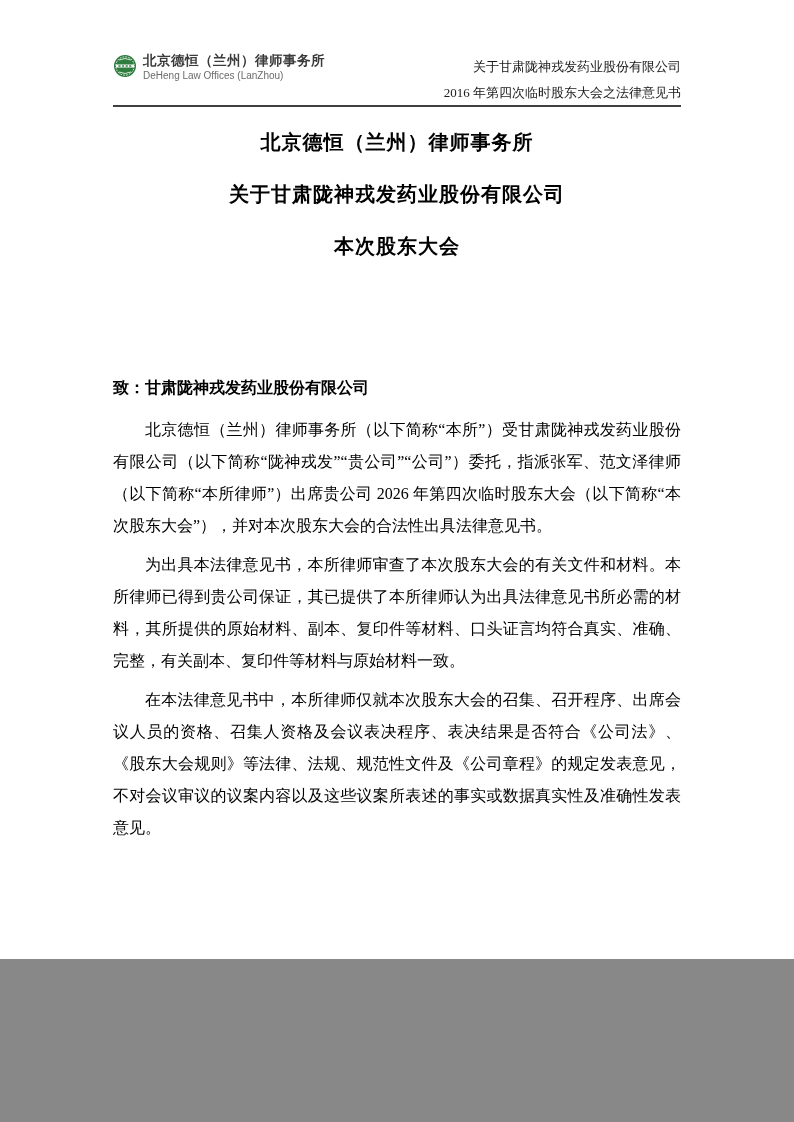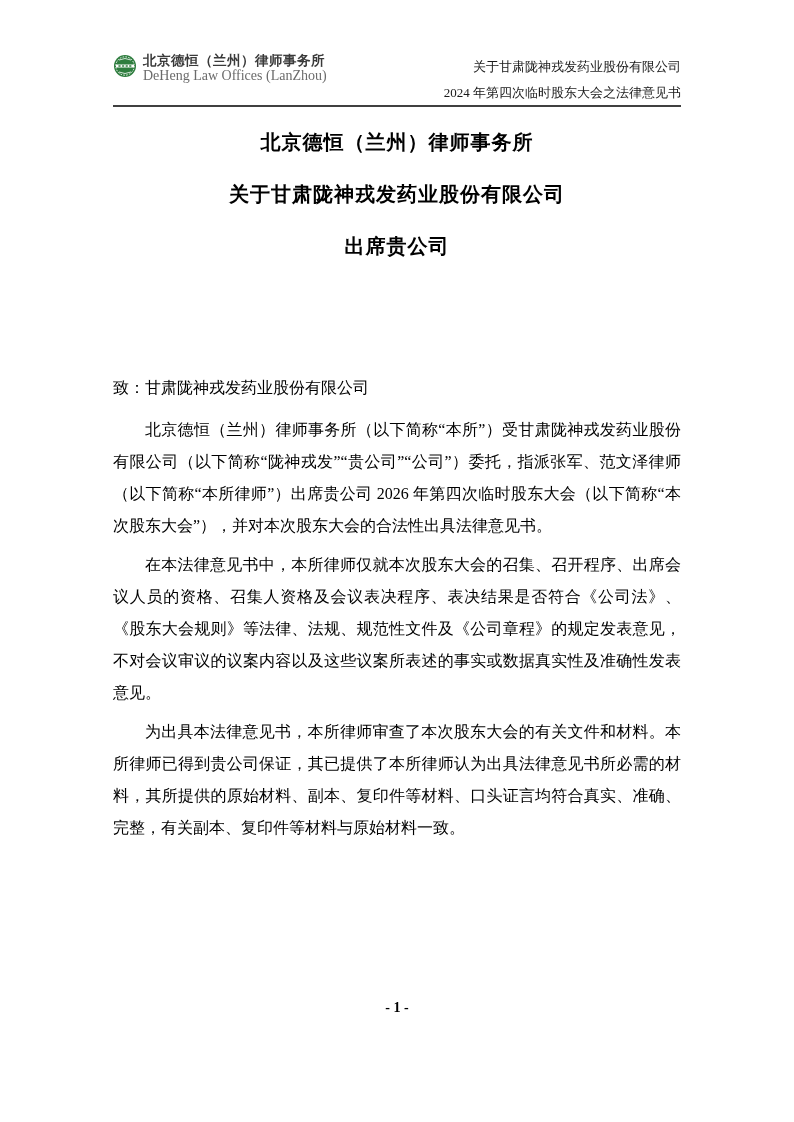--- a/index.html
+++ b/index.html
@@ -2,21 +2,21 @@
 <html><head>
 <meta charset="utf-8">
 <style>
   * { margin: 0; padding: 0; box-sizing: border-box; }
   html, body { background: #888; }
   body { font-family: "Liberation Serif", "DejaVu Serif", serif; }
 
   .page {
     position: relative;
     width: 794px;
-    height: 1122px;
+    height: 959px;
     margin: 0 auto;
     background: #ffffff;
     color: #111;
     overflow: hidden;
   }
 
   
   .header {
     position: absolute;
     left: 113px;
@@ -31,22 +31,22 @@
   }
   .brand { display: flex; align-items: flex-start; gap: 6px; }
   .brand-logo { width: 24px; height: 24px; flex: 0 0 auto; margin-top: 2px; }
   .brand-text { display: flex; flex-direction: column; }
   .brand-cn {
     font-family: "Liberation Sans", "DejaVu Sans", sans-serif;
     font-size: 13.5px; font-weight: 700; color: #3a3a3a;
     line-height: 17px; letter-spacing: 0.5px;
   }
   .brand-en {
-    font-family: Liberation Serif, serif;
-    font-size: 14px; color: #6b6b6b; line-height: 13px;
+    font-family: Liberation Sans, sans-serif;
+    font-size: 10px; color: #6b6b6b; line-height: 13px;
   }
   .header-right {
     text-align: right;
     font-size: 13px;
     color: #1a1a1a;
     line-height: 26px;
     margin-top: 2px;
   }
 
   
@@ -69,21 +69,21 @@
   
   .body-block {
     position: absolute;
     left: 113px;
     top: 372px;
     width: 568px;
     font-size: 16px;
     color: #000;
   }
   .salutation {
-    font-weight: 400;
+    font-weight: 700;
     line-height: 32px;
     margin-bottom: 10px;
   }
   .para {
     text-align: justify;
     text-indent: 2em;
     line-height: 32px;
     margin-bottom: 7px;
   }
 
@@ -119,32 +119,32 @@
           <path d="M6 18 q6 3 12 0" fill="none" stroke="#ffffff" stroke-width="0.8"></path>
         </svg>
       </span>
       <span class="brand-text">
         <span class="brand-cn">北京德恒（兰州）律师事务所</span>
         <span class="brand-en">DeHeng Law Offices (LanZhou)</span>
       </span>
     </div>
     <div class="header-right">
       <div>关于甘肃陇神戎发药业股份有限公司</div>
-      <div>2024 年第四次临时股东大会之法律意见书</div>
+      <div>2016 年第四次临时股东大会之法律意见书</div>
     </div>
   </div>
 
   <div class="title-block">
     <div class="title-line">北京德恒（兰州）律师事务所</div>
     <div class="title-line">关于甘肃陇神戎发药业股份有限公司</div>
-    <div class="title-line">出席贵公司</div>
+    <div class="title-line">本次股东大会</div>
   </div>
 
   <div class="body-block">
     <div class="salutation">致：甘肃陇神戎发药业股份有限公司</div>
     <p class="para">北京德恒（兰州）律师事务所（以下简称“本所”）受甘肃陇神戎发药业股份有限公司（以下简称“陇神戎发”“贵公司”“公司”）委托，指派张军、范文泽律师（以下简称“本所律师”）出席贵公司 2026 年第四次临时股东大会（以下简称“本次股东大会”），并对本次股东大会的合法性出具法律意见书。</p>
+    <p class="para">为出具本法律意见书，本所律师审查了本次股东大会的有关文件和材料。本所律师已得到贵公司保证，其已提供了本所律师认为出具法律意见书所必需的材料，其所提供的原始材料、副本、复印件等材料、口头证言均符合真实、准确、完整，有关副本、复印件等材料与原始材料一致。</p>
     <p class="para">在本法律意见书中，本所律师仅就本次股东大会的召集、召开程序、出席会议人员的资格、召集人资格及会议表决程序、表决结果是否符合《公司法》、《股东大会规则》等法律、法规、规范性文件及《公司章程》的规定发表意见，不对会议审议的议案内容以及这些议案所表述的事实或数据真实性及准确性发表意见。</p>
-    <p class="para">为出具本法律意见书，本所律师审查了本次股东大会的有关文件和材料。本所律师已得到贵公司保证，其已提供了本所律师认为出具法律意见书所必需的材料，其所提供的原始材料、副本、复印件等材料、口头证言均符合真实、准确、完整，有关副本、复印件等材料与原始材料一致。</p>
   </div>
 
   <div class="page-number">- 1 -</div>
 
 </div>
 
 </body></html>

